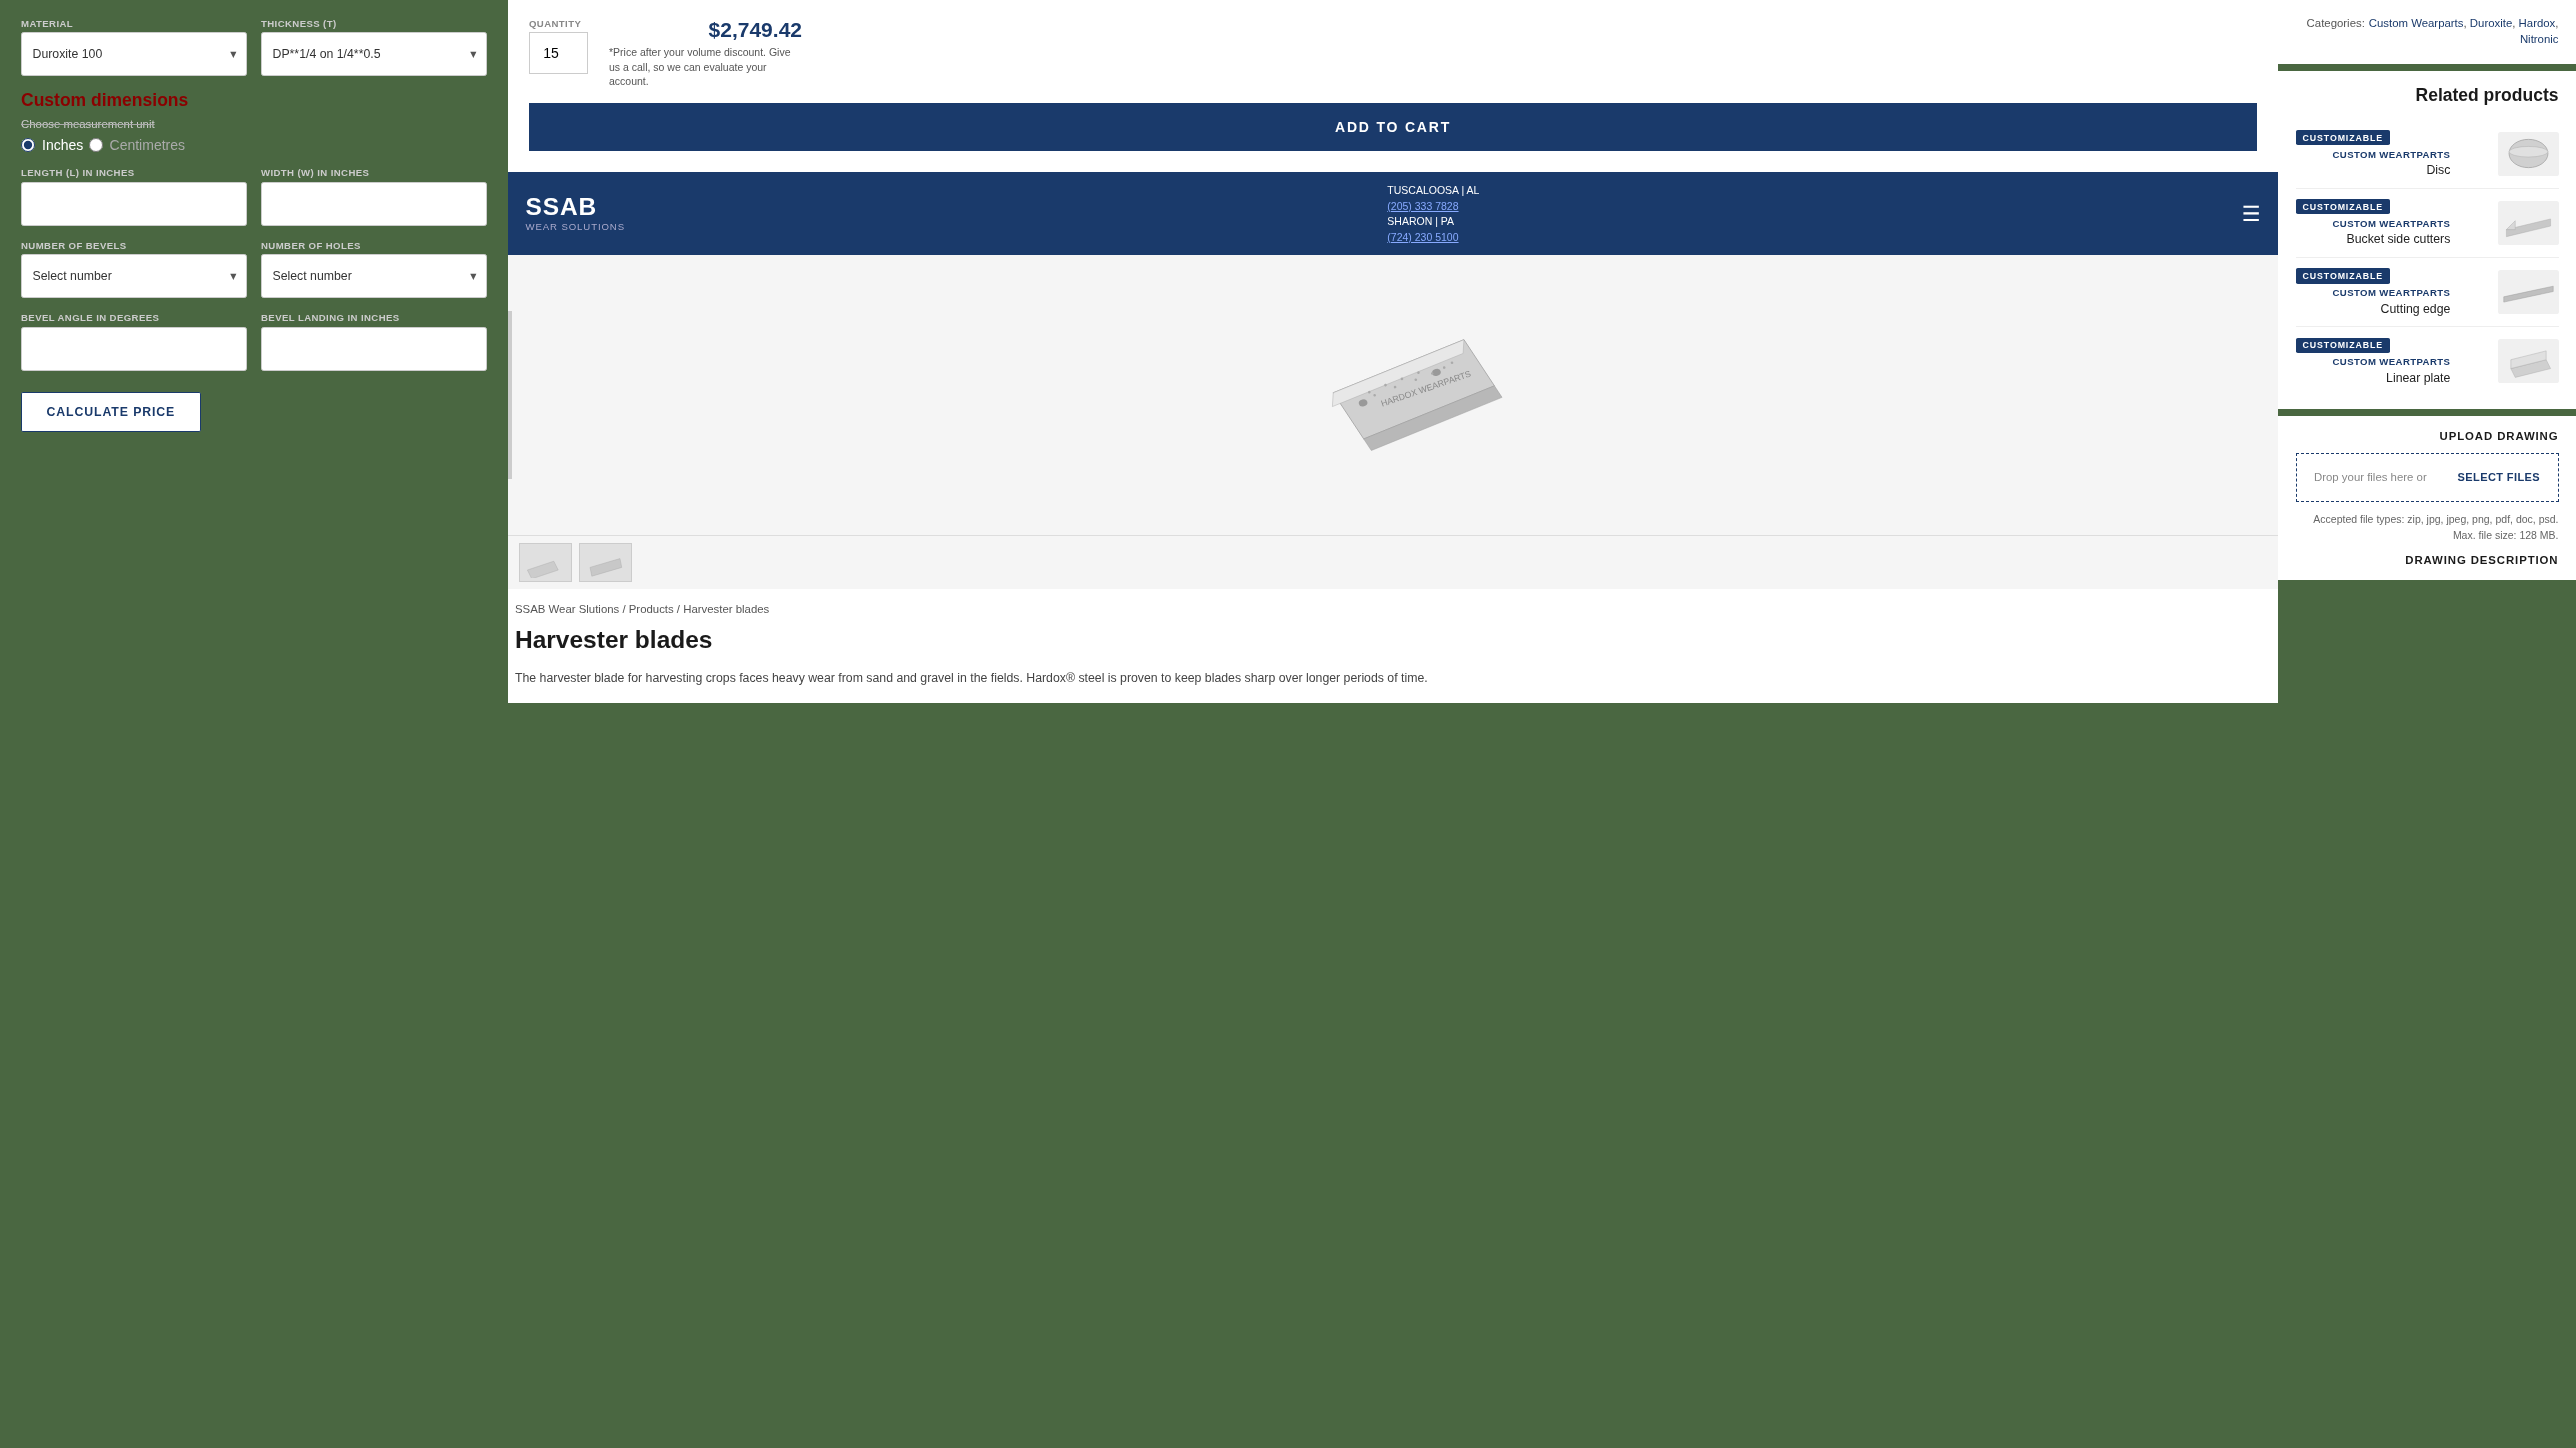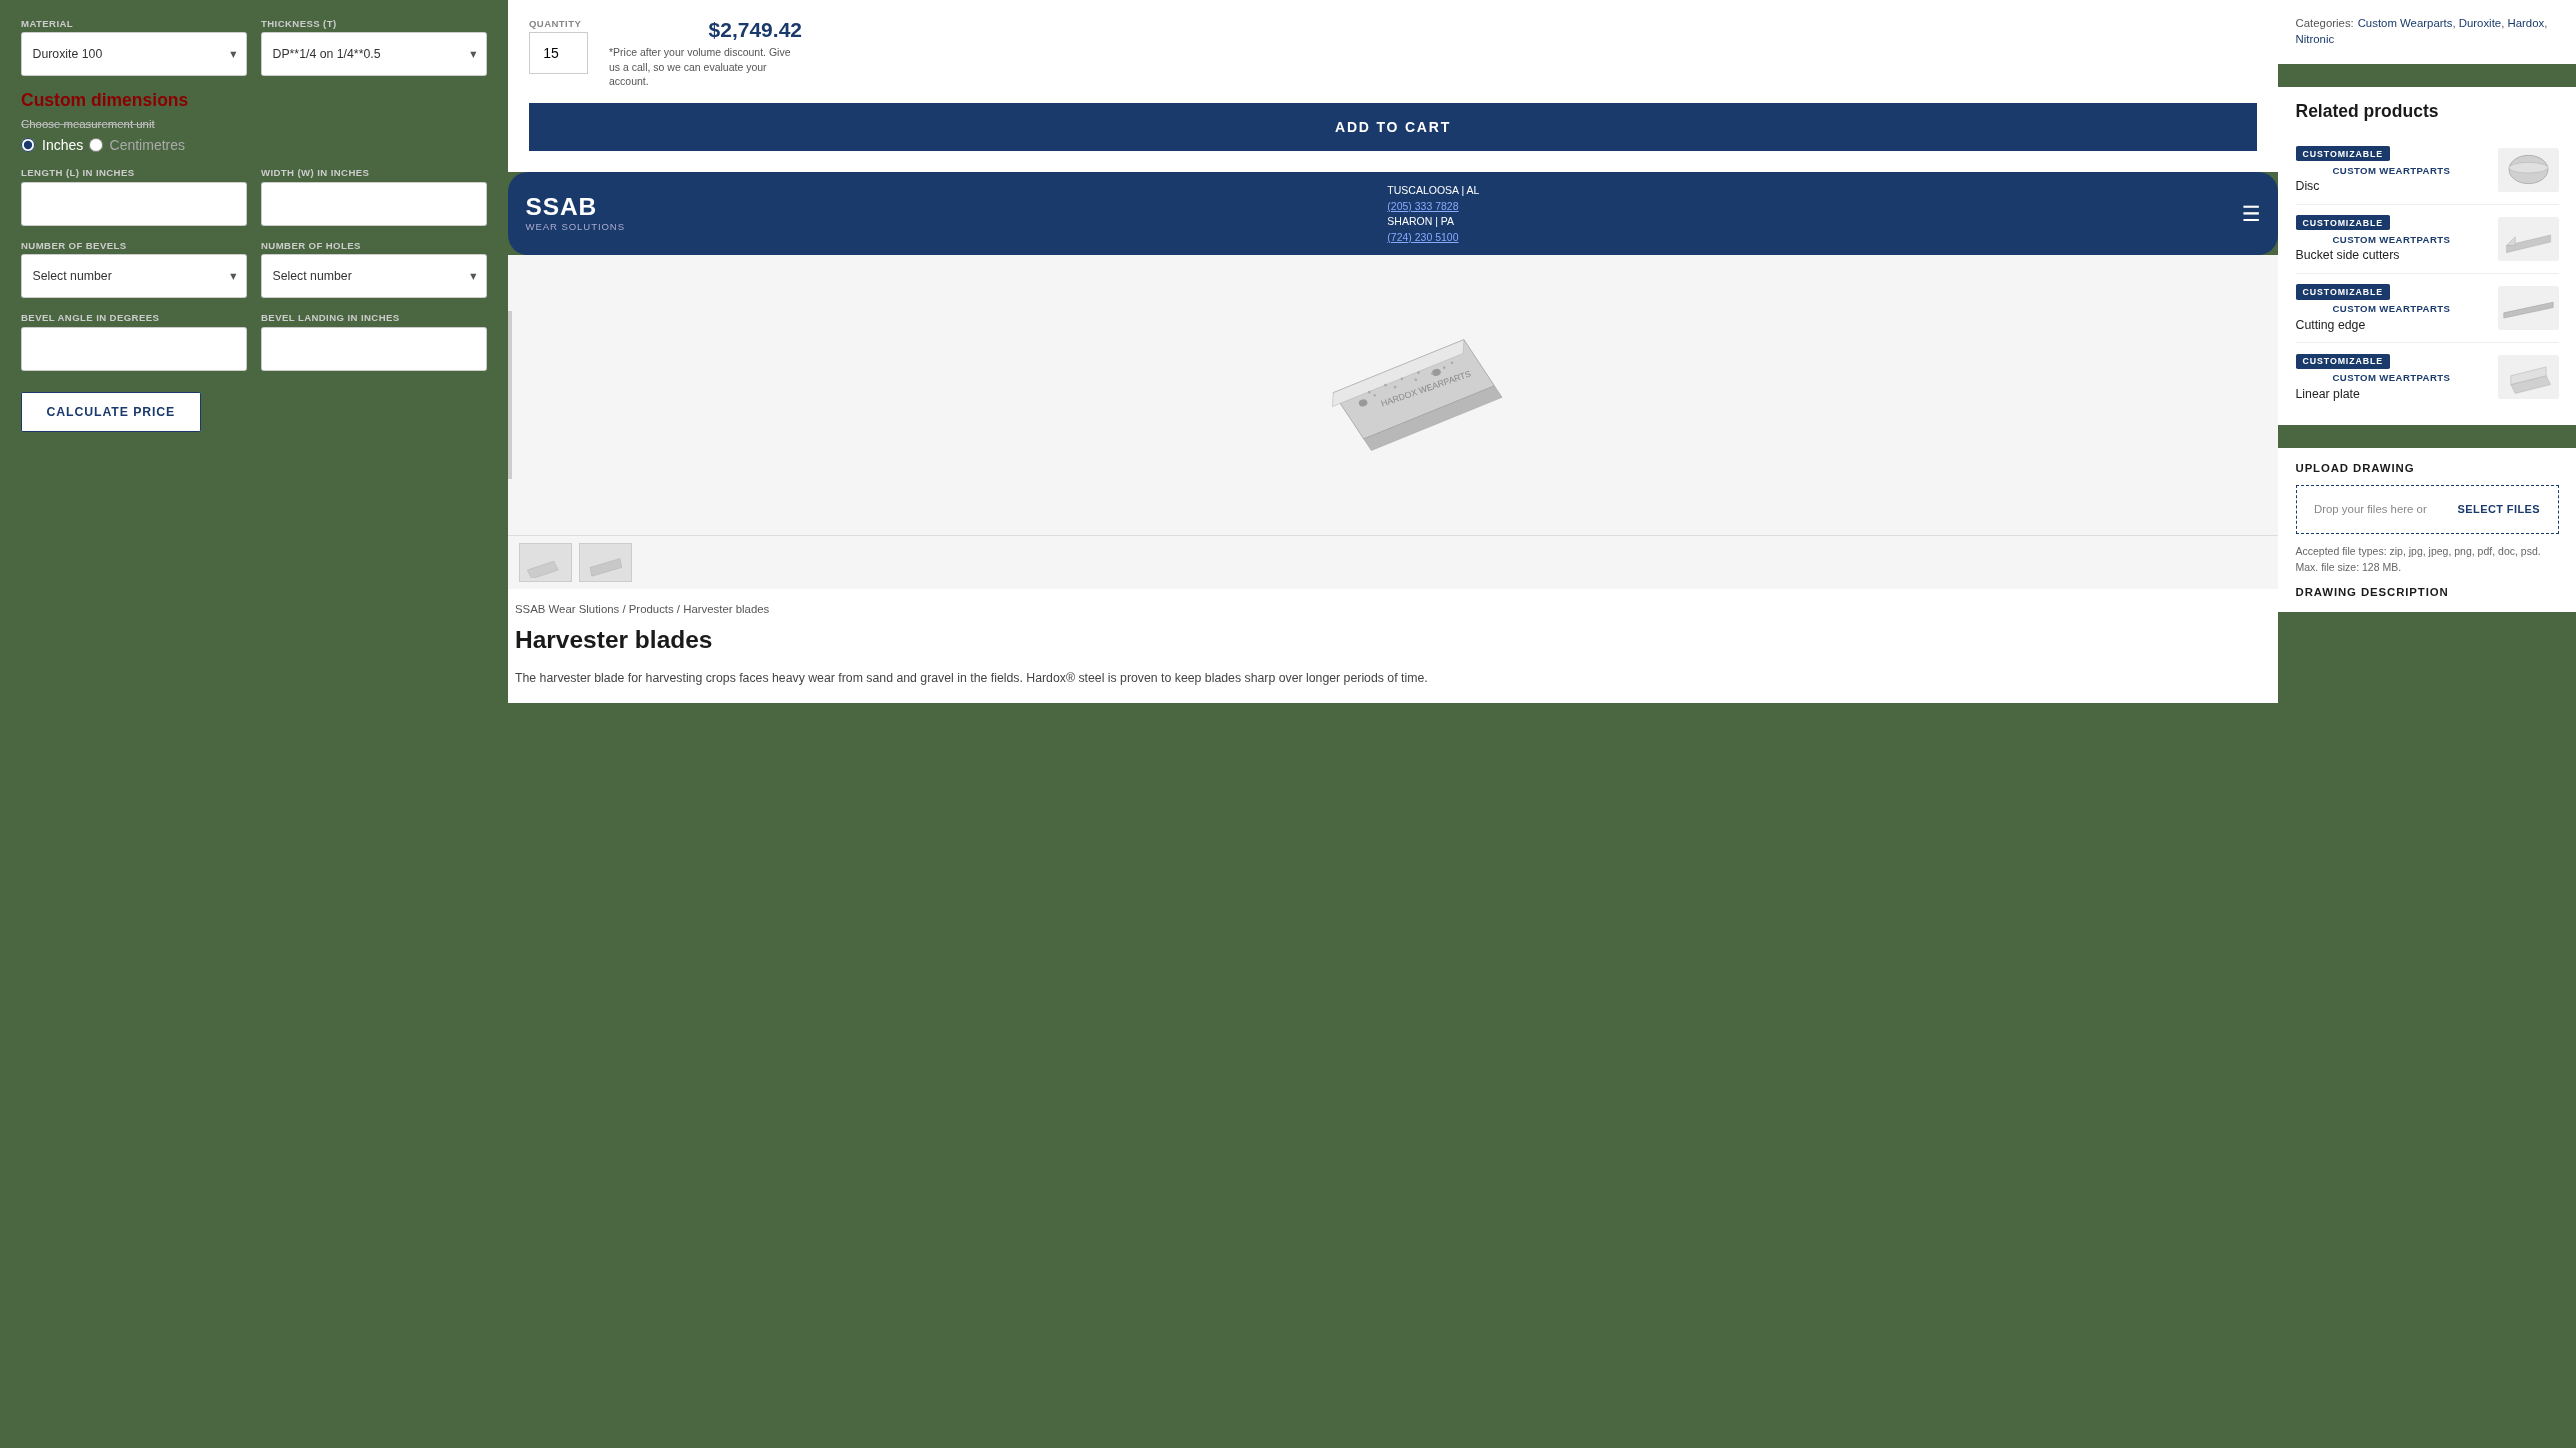--- a/index.html
+++ b/index.html
@@ -210,21 +210,20 @@
       text-transform: uppercase;
     }
 
     
     .ssab-header {
       background: #1a3a6b;
       padding: 12.3px 17.5px;
       display: flex;
       align-items: center;
       justify-content: space-between;
-      border-radius: 20px;
     }
 
     .ssab-logo-area {
       display: flex;
       flex-direction: column;
     }
 
     .ssab-logo-box {
       background: #1a3a6b;
       color: white;
@@ -329,21 +328,22 @@
     }
 
     
     .right-panel {
       width: 298px;
       min-width: 298px;
       background: #4a6741;
       padding: 0;
       display: flex;
       flex-direction: column;
-      gap: 16px;
+      gap: 0;
+      text-align: right;
     }
 
     .categories-section {
       background: white;
       padding: 14px 17.5px 17.5px;
       margin-bottom: 7px;
     }
 
     .categories-label {
       font-size: 11.4px;

